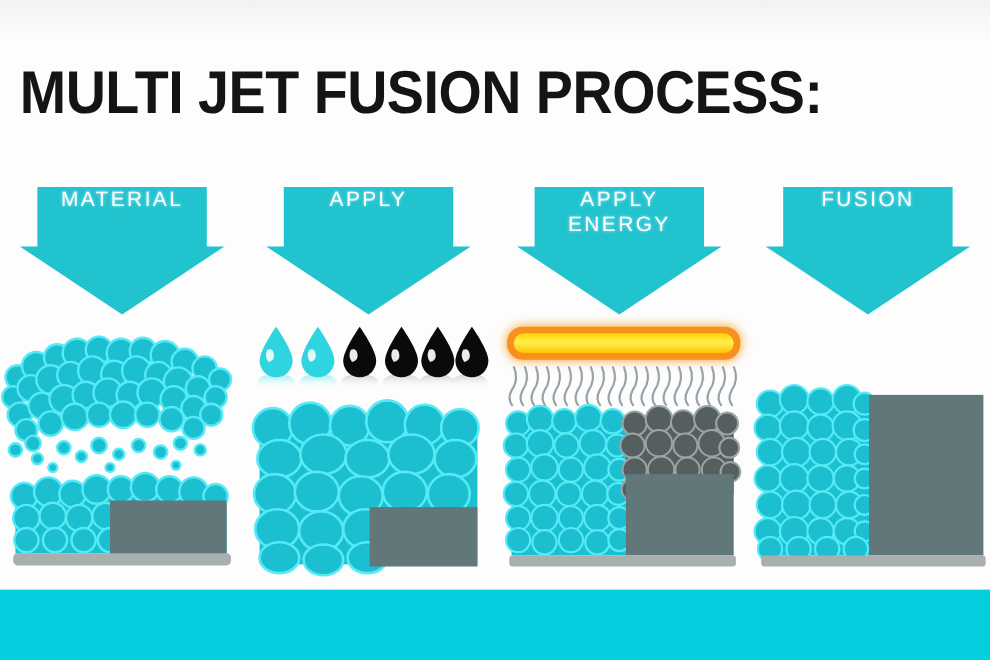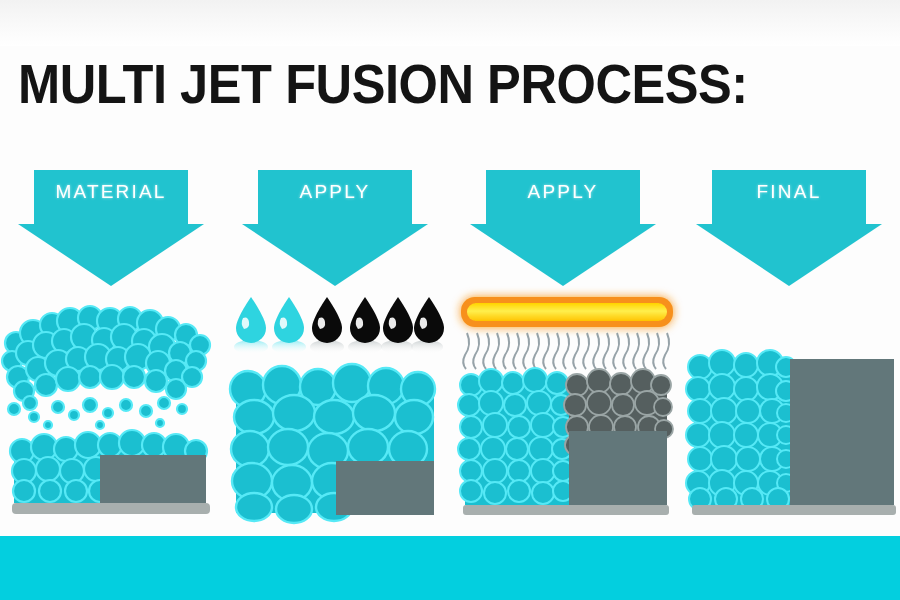--- a/index.html
+++ b/index.html
@@ -43,21 +43,21 @@
   .arrow {
     position: absolute;
     top: 168px;
     width: 190px;
     height: 120px;
   }
   .arrow svg { display: block; }
   .arrow-label {
     position: absolute;
     left: 0;
-    top: 12px;
+    top: 2px;
     width: 190px;
     text-align: center;
     color: #ffffff;
     font-family: "Liberation Sans Narrow", "Liberation Sans", sans-serif;
     font-size: 19px;
     line-height: 23px;
     letter-spacing: 2.2px;
     text-shadow: 0 0 3px rgba(255,255,255,0.65);
     pointer-events: none;
   }
@@ -105,29 +105,30 @@
       <div>APPLY</div>
     </div>
   </div>
 
   <div class="arrow" style="left:468px;">
     <svg width="190" height="120" viewBox="0 0 190 120" aria-hidden="true">
       <path d="M18 2 H172 V56 H188 L95 118 L2 56 H18 Z" fill="#21c3cf"></path>
     </svg>
     <div class="arrow-label">
       <div>APPLY</div>
+      <div>ENERGY</div>
     </div>
   </div>
 
   <div class="arrow" style="left:694px;">
     <svg width="190" height="120" viewBox="0 0 190 120" aria-hidden="true">
       <path d="M18 2 H172 V56 H188 L95 118 L2 56 H18 Z" fill="#21c3cf"></path>
     </svg>
     <div class="arrow-label">
-      <div>FINAL</div>
+      <div>FUSION</div>
     </div>
   </div>
 
   <div class="panel" style="left:0px;">
     <svg width="220" height="240" viewBox="0 0 220 240">
       <defs>
         <g id="p1cluster"></g>
       </defs>
 
       <g fill="#1bbfd0" stroke="#56e9f6" stroke-width="2.2">

